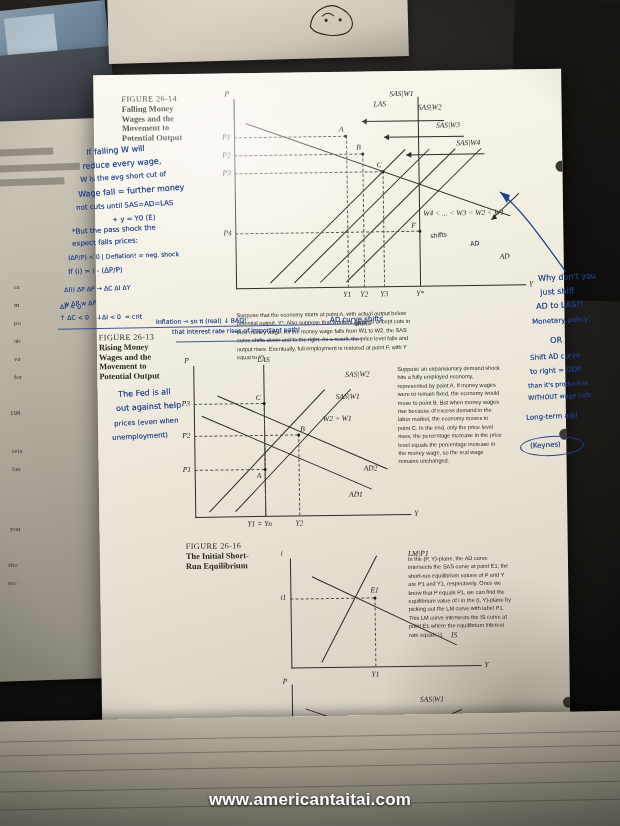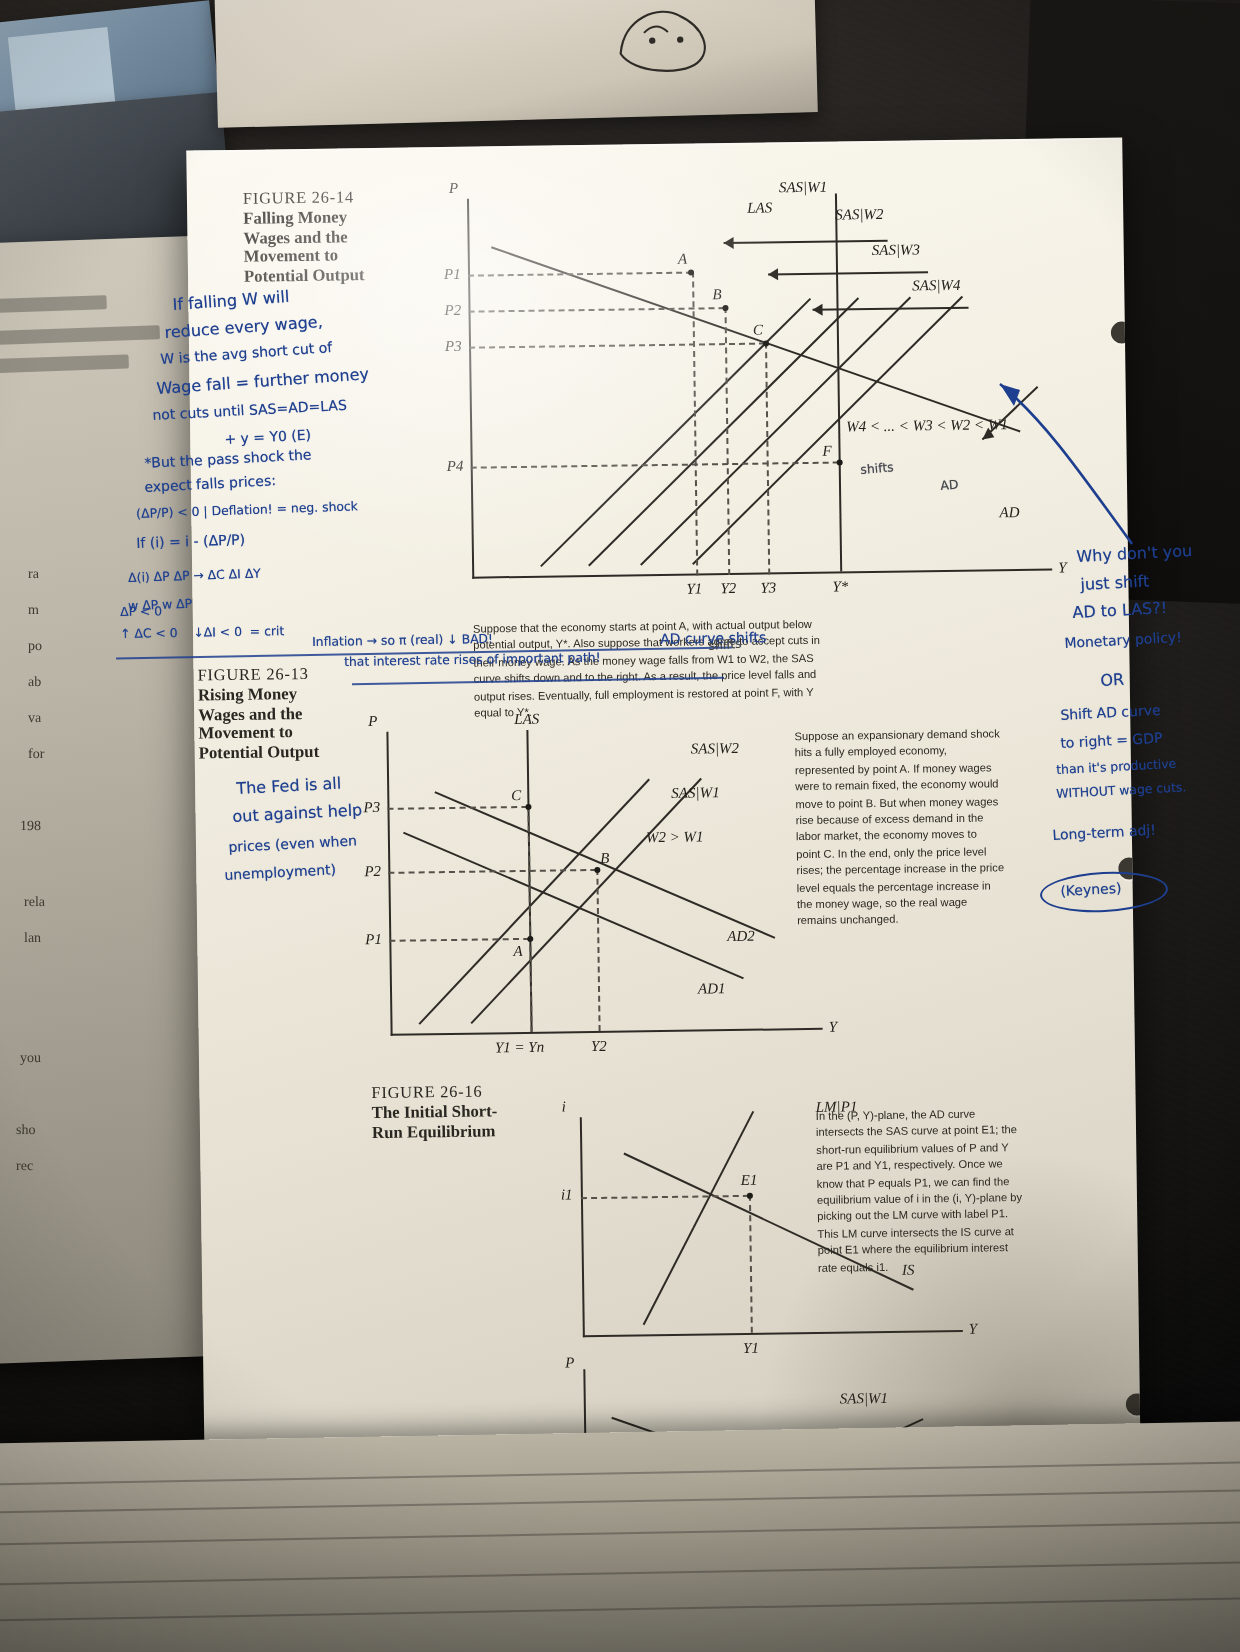--- a/index.html
+++ b/index.html
@@ -428,13 +428,14 @@
 
   <div class="bottomstack">
     <div class="stackline" style="top:20px;"></div>
     <div class="stackline" style="top:34px;"></div>
     <div class="stackline" style="top:50px;"></div>
     <div class="stackline" style="top:70px;"></div>
     <div class="stackline" style="top:88px;"></div>
   </div>
 
   <div class="vig"></div>
+  <div class="wm">www.americantaitai.com</div>
 </div>
 
 </body></html>

